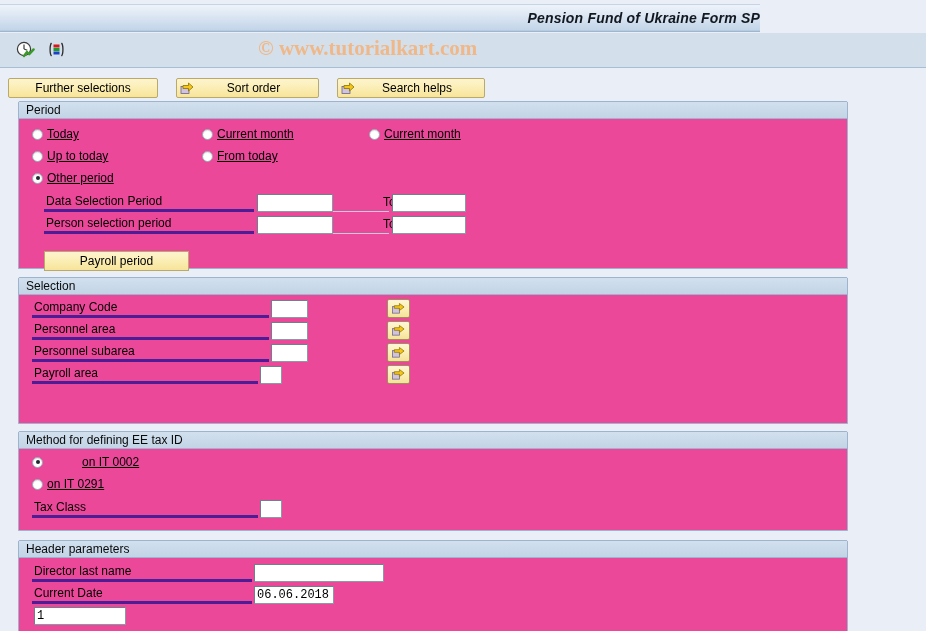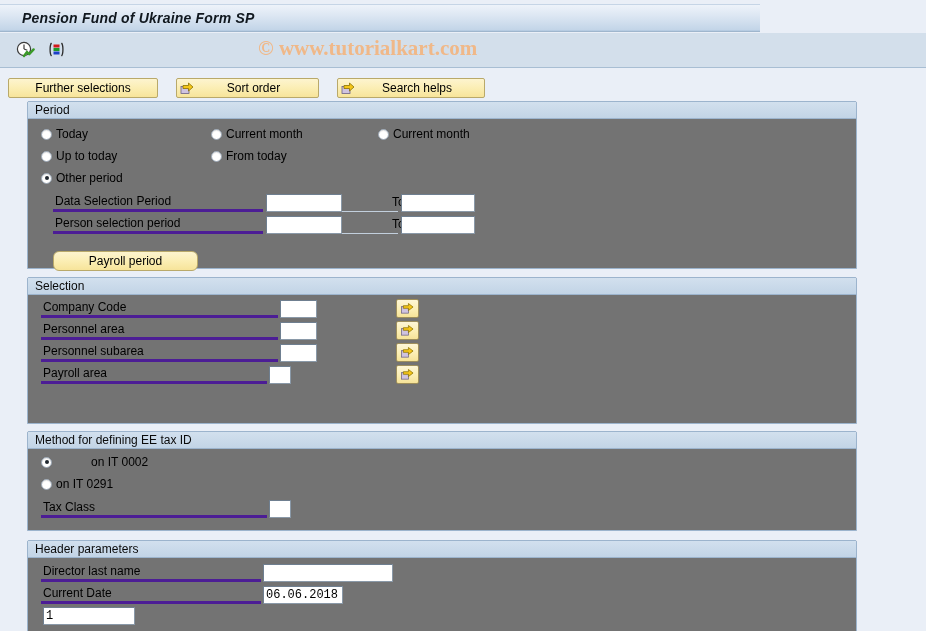--- a/index.html
+++ b/index.html
@@ -27,20 +27,21 @@
   
   .titlebar {
     position: absolute;
     left: 0; top: 4px;
     width: 760px; height: 28px;
     background: linear-gradient(to bottom, #eef3fa 0%, #dde7f3 40%, #c3d5e8 95%, #aec6de 100%);
     border-top: 1px solid #c6d5e6;
     border-bottom: 1px solid #9fb6cd;
     display: flex;
     align-items: center;
+    justify-content: flex-end;
   }
   .titlebar .title {
     margin-left: 22px;
     font-size: 14px;
     font-weight: bold;
     font-style: italic;
     color: #11181f;
     letter-spacing: 0.2px;
     white-space: nowrap;
   }
@@ -102,24 +103,24 @@
   .sapbtn.has-icon { justify-content: flex-start; padding-left: 2px; }
   .sapbtn .lbl { flex: 1; text-align: center; padding: 0 6px; }
   .sapbtn .arrowicon { width: 16px; height: 16px; flex: none; }
   #btn-further { width: 150px; }
   #btn-searchhelps { width: 148px; }
   #btn-sortorder { width: 143px; }
 
   
   .group {
     position: absolute;
-    left: 27px;
+    left: 18px;
     width: 830px;
     border: 1px solid #9cb4cd;
-    background: #737373;
+    background: #ec4899;
     border-radius: 2px 2px 0 0;
   }
   .group > .gtitle {
     height: 17px;
     background: linear-gradient(to bottom, #d2e0ee 0%, #c2d4e6 100%);
     border-bottom: 1px solid #9cb4cd;
     display: flex;
     align-items: center;
     padding-left: 7px;
     font-size: 12px;
@@ -136,20 +137,21 @@
   #group-header    { top: 540px;  height: 95px; }
   #group-header .gbody { height: 77px; }
 
   
   .radio {
     position: absolute;
     display: flex;
     align-items: center;
     cursor: pointer;
     white-space: nowrap;
+    text-decoration: underline;
   }
   .radio .dot {
     width: 11px; height: 11px;
     border-radius: 50%;
     background: #ffffff;
     border: 1px solid #9aa6b4;
     margin-right: 4px;
     flex: none;
     position: relative;
     box-shadow: inset 0 1px 1px rgba(0,0,0,0.10);
@@ -215,21 +217,21 @@
     justify-content: center;
     cursor: pointer;
   }
 
   .payrollbtn {
     position: absolute;
     left: 25px; top: 132px;
     width: 145px; height: 20px;
     background: linear-gradient(to bottom, #fdf4cf 0%, #fbeeb4 50%, #f7e49a 100%);
     border: 1px solid #b9a96a;
-    border-radius: 6px;
+    border-radius: 0;
     display: flex;
     align-items: center;
     justify-content: center;
     font-size: 12px;
     cursor: pointer;
   }
 </style>
 </head>
 <body>
 

